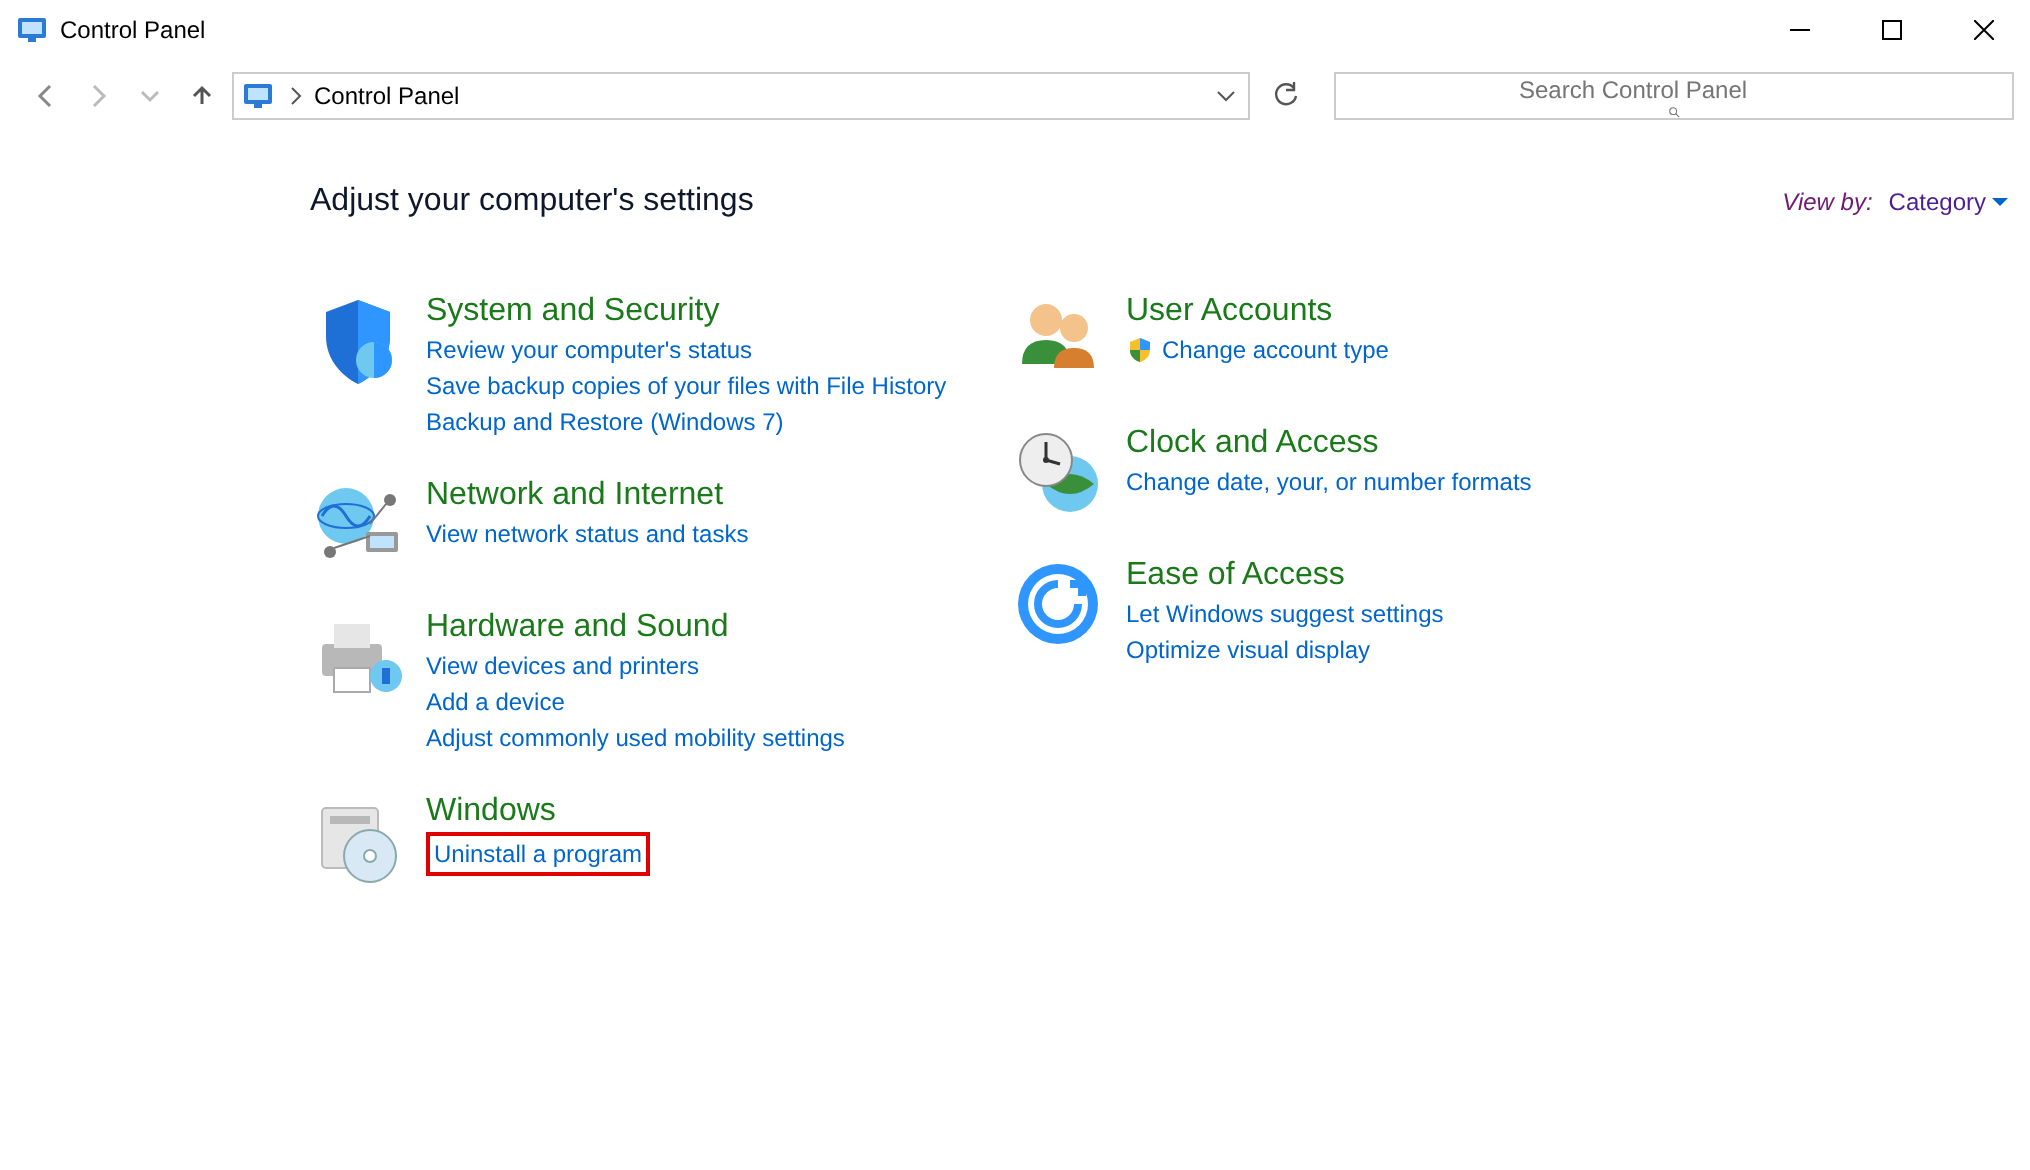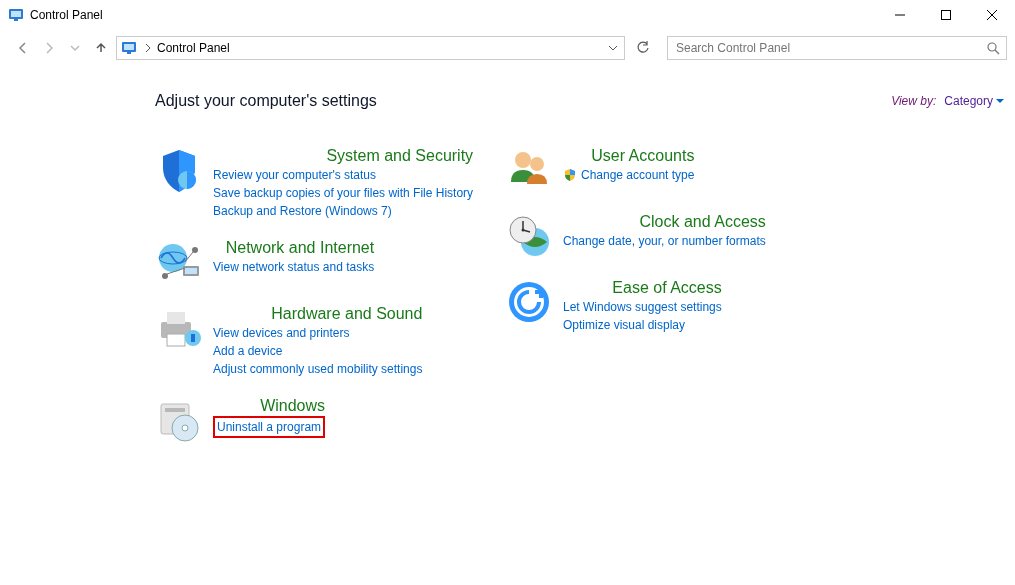--- a/index.html
+++ b/index.html
@@ -19,36 +19,36 @@
   .nav-arrow { width:22px; height:22px; display:flex; align-items:center; justify-content:center; border-radius:2px; }
   .nav-arrow svg { width:14px; height:14px; }
   .addr { flex:1; height:24px; border:1px solid #ccc; display:flex; align-items:center; padding:0 2px 0 4px; }
   .addr .app-icon { width:16px; height:16px; margin-right:4px; }
   .addr .crumb-sep { width:10px; height:10px; margin:0 2px; }
   .addr .crumb { padding:0 2px; }
   .addr .spacer { flex:1; }
   .addr .drop { width:18px; height:22px; display:flex; align-items:center; justify-content:center; }
   .refresh { width:28px; height:24px; display:flex; align-items:center; justify-content:center; }
   .refresh svg { width:14px; height:14px; }
-  .search { width:340px; height:24px; border:1px solid #ccc; margin-left:6px; display:flex; align-items:center; padding:0 6px; color:#555; }
+  .search { width:340px; height:24px; border:1px solid #ccc; margin-left:6px; display:flex; align-items:center; padding:0 6px; color:#555;flex-direction:column; }
   .search input { flex:1; border:0; outline:0; font-size:12px; color:#555; background:transparent; }
   .search .sicon { width:14px; height:14px; }
 
   
   .content { position:absolute; left:155px; top:92px; right:10px; }
   .hdr { display:flex; align-items:center; }
   .hdr .headline { color:#0f172a; font-size:16px; }
   .hdr .spacer { flex:1; }
   .hdr .vb-label { color:#701a75; margin-right:8px;font-style:italic; }
   .hdr .vb-current { color:#4c1d95; margin-right:2px; }
   .hdr .vb-drop { width:10px; height:10px; }
 
   .cols { display:flex; margin-top:36px; }
   .col { width:350px; }
-  .cat { display:flex; margin-bottom:18px;text-align:right; }
+  .cat { display:flex; margin-bottom:18px; }
   .cat .icon { width:48px; height:48px; flex:0 0 48px; margin-right:10px; }
   .cat .body { padding-top:0; }
   .cat .title { color:#1a7a1a; font-size:16px; line-height:20px; }
   .cat .lnk { color:#0066cc; font-size:12px; line-height:18px; display:block; width:fit-content; }
   .highlight { border:2px solid #e00000; padding:0 2px; }
 
   
   .cp-icon rect.frame { fill:#2b7bd6; }
   .cp-icon rect.screen { fill:#bfe3ff; }
 </style>

